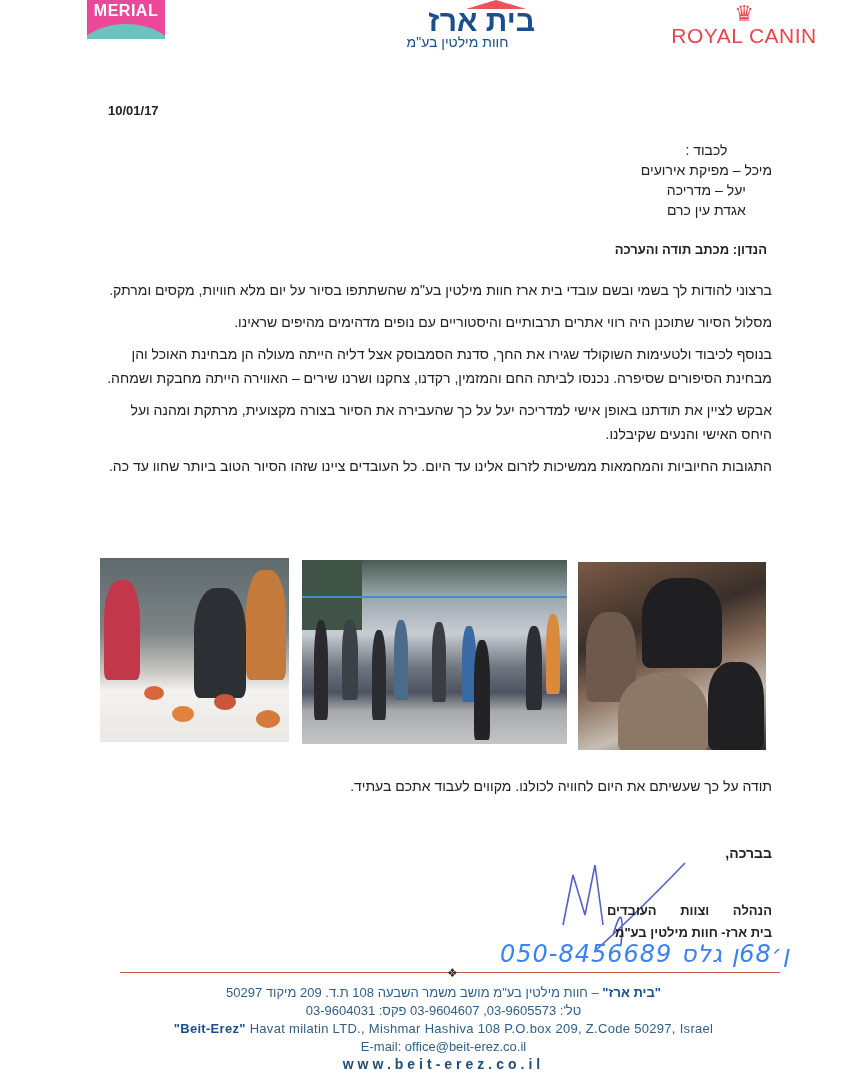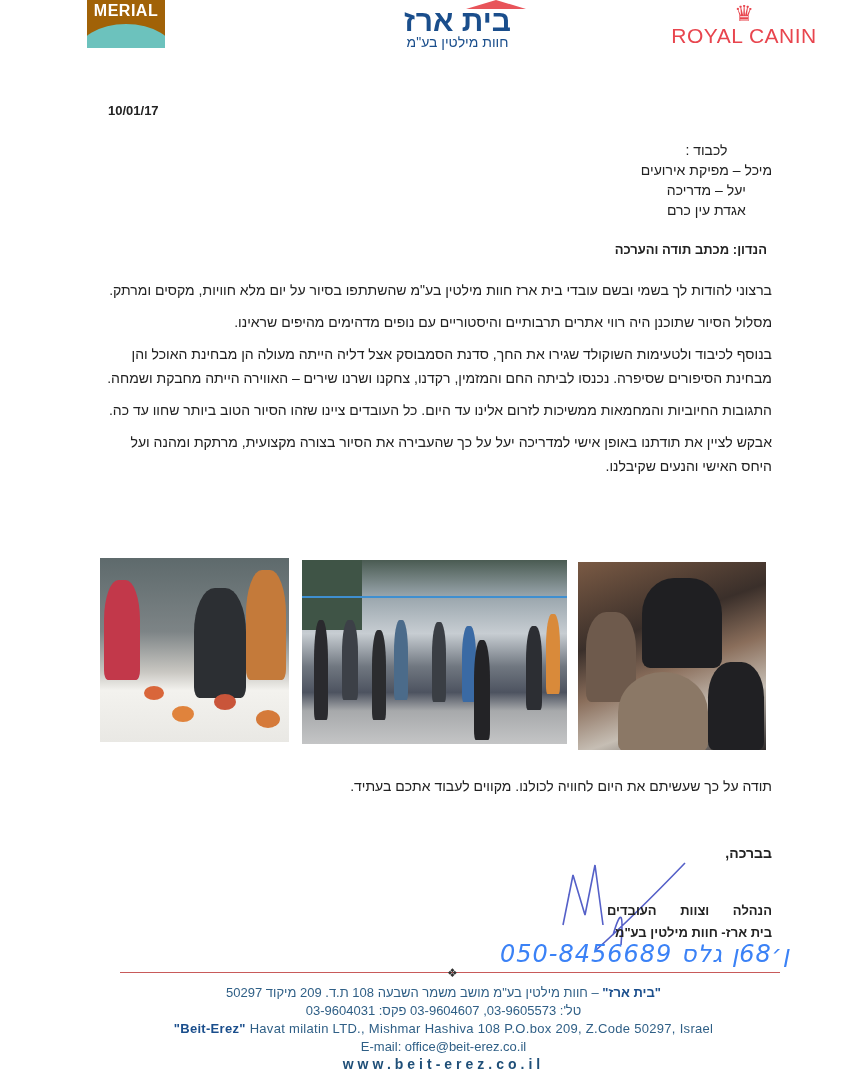--- a/index.html
+++ b/index.html
@@ -1,24 +1,24 @@
 <!DOCTYPE html>
 <html><head>
 <meta charset="utf-8">
 <style>
   html,body{margin:0;padding:0;background:#fff;}
   body{width:867px;height:1079px;position:relative;overflow:hidden;font-family:"Liberation Sans",sans-serif;color:#222;}
   .abs{position:absolute;}
   
-  .merial{left:87px;top:0;width:78px;height:48px;background:#a16207;overflow:hidden;}
+  .merial{left:87px;top:0;width:78px;height:39px;background:#ec4899;overflow:hidden;}
   .merial .txt{position:absolute;left:0;right:0;top:2px;text-align:center;color:#fff;font-weight:bold;font-size:16px;letter-spacing:0.5px;}
   .merial .arc{position:absolute;left:-10px;right:-10px;top:24px;height:60px;border-radius:50% 50% 0 0;background:#6cc2bd;}
   .beit{left:380px;top:0;width:155px;height:52px;text-align:center;}
   .beit .roof{position:absolute;left:86px;top:0;width:0;height:0;border-left:30px solid transparent;border-right:30px solid transparent;border-bottom:9px solid #e8545a;}
-  .beit .name{position:absolute;left:0;right:0;top:6px;font-size:30px;font-weight:bold;color:#1a4e8c;direction:rtl;line-height:30px;}
+  .beit .name{position:absolute;left:0;right:0;top:6px;font-size:30px;font-weight:bold;color:#1a4e8c;direction:rtl;line-height:30px;text-align:right;}
   .beit .sub{position:absolute;left:0;right:0;top:34px;font-size:14px;color:#1a4e8c;direction:rtl;}
   .rc{left:655px;top:4px;width:178px;height:48px;text-align:center;color:#e8454e;}
   .rc .crown{font-size:22px;line-height:20px;}
   .rc .word{font-size:21px;font-weight:normal;letter-spacing:0.5px;line-height:24px;}
   .date{left:108px;top:103px;font-size:13px;font-weight:bold;}
   .rtl{direction:rtl;text-align:center;}
   .addr{right:95px;top:140px;font-size:14px;line-height:20px;}
   .addr div{white-space:nowrap;}
   .u{}
   .subject{left:100px;right:100px;top:242px;direction:rtl;font-size:13px;font-weight:bold;}
@@ -75,22 +75,22 @@
 
 <div class="abs subject">
   <span>הנדון:</span>
   <span class="u">מכתב תודה והערכה</span>
 </div>
 
 <div class="abs body">
   <p>ברצוני להודות לך בשמי ובשם עובדי בית ארז חוות מילטין בע"מ שהשתתפו בסיור על יום מלא חוויות, מקסים ומרתק.</p>
   <p>מסלול הסיור שתוכנן היה רווי אתרים תרבותיים והיסטוריים עם נופים מדהימים מהיפים שראינו.</p>
   <p>בנוסף לכיבוד ולטעימות השוקולד שגירו את החך, סדנת הסמבוסק אצל דליה הייתה מעולה הן מבחינת האוכל והן מבחינת הסיפורים שסיפרה. נכנסו לביתה החם והמזמין, רקדנו, צחקנו ושרנו שירים – האווירה הייתה מחבקת ושמחה.</p>
+  <p>אבקש לציין את תודתנו באופן אישי למדריכה יעל על כך שהעבירה את הסיור בצורה מקצועית, מרתקת ומהנה ועל היחס האישי והנעים שקיבלנו.</p>
   <p>התגובות החיוביות והמחמאות ממשיכות לזרום אלינו עד היום. כל העובדים ציינו שזהו הסיור הטוב ביותר שחוו עד כה.</p>
-  <p>אבקש לציין את תודתנו באופן אישי למדריכה יעל על כך שהעבירה את הסיור בצורה מקצועית, מרתקת ומהנה ועל היחס האישי והנעים שקיבלנו.</p>
 </div>
 
 <div class="abs photos">
   <div class="ph ph1" title="people at a table with plates of food">
     <div class="fig" style="left:4px;top:22px;width:36px;height:100px;background:#c2384a;"></div>
     <div class="fig" style="left:94px;top:30px;width:52px;height:110px;background:#2c2f33;"></div>
     <div class="fig" style="left:146px;top:12px;width:40px;height:110px;background:#c47a3a;"></div>
     <div style="position:absolute;left:44px;top:128px;width:20px;height:14px;border-radius:50%;background:#d9663a;"></div>
     <div style="position:absolute;left:72px;top:148px;width:22px;height:16px;border-radius:50%;background:#e0833c;"></div>
     <div style="position:absolute;left:114px;top:136px;width:22px;height:16px;border-radius:50%;background:#c9553a;"></div>

